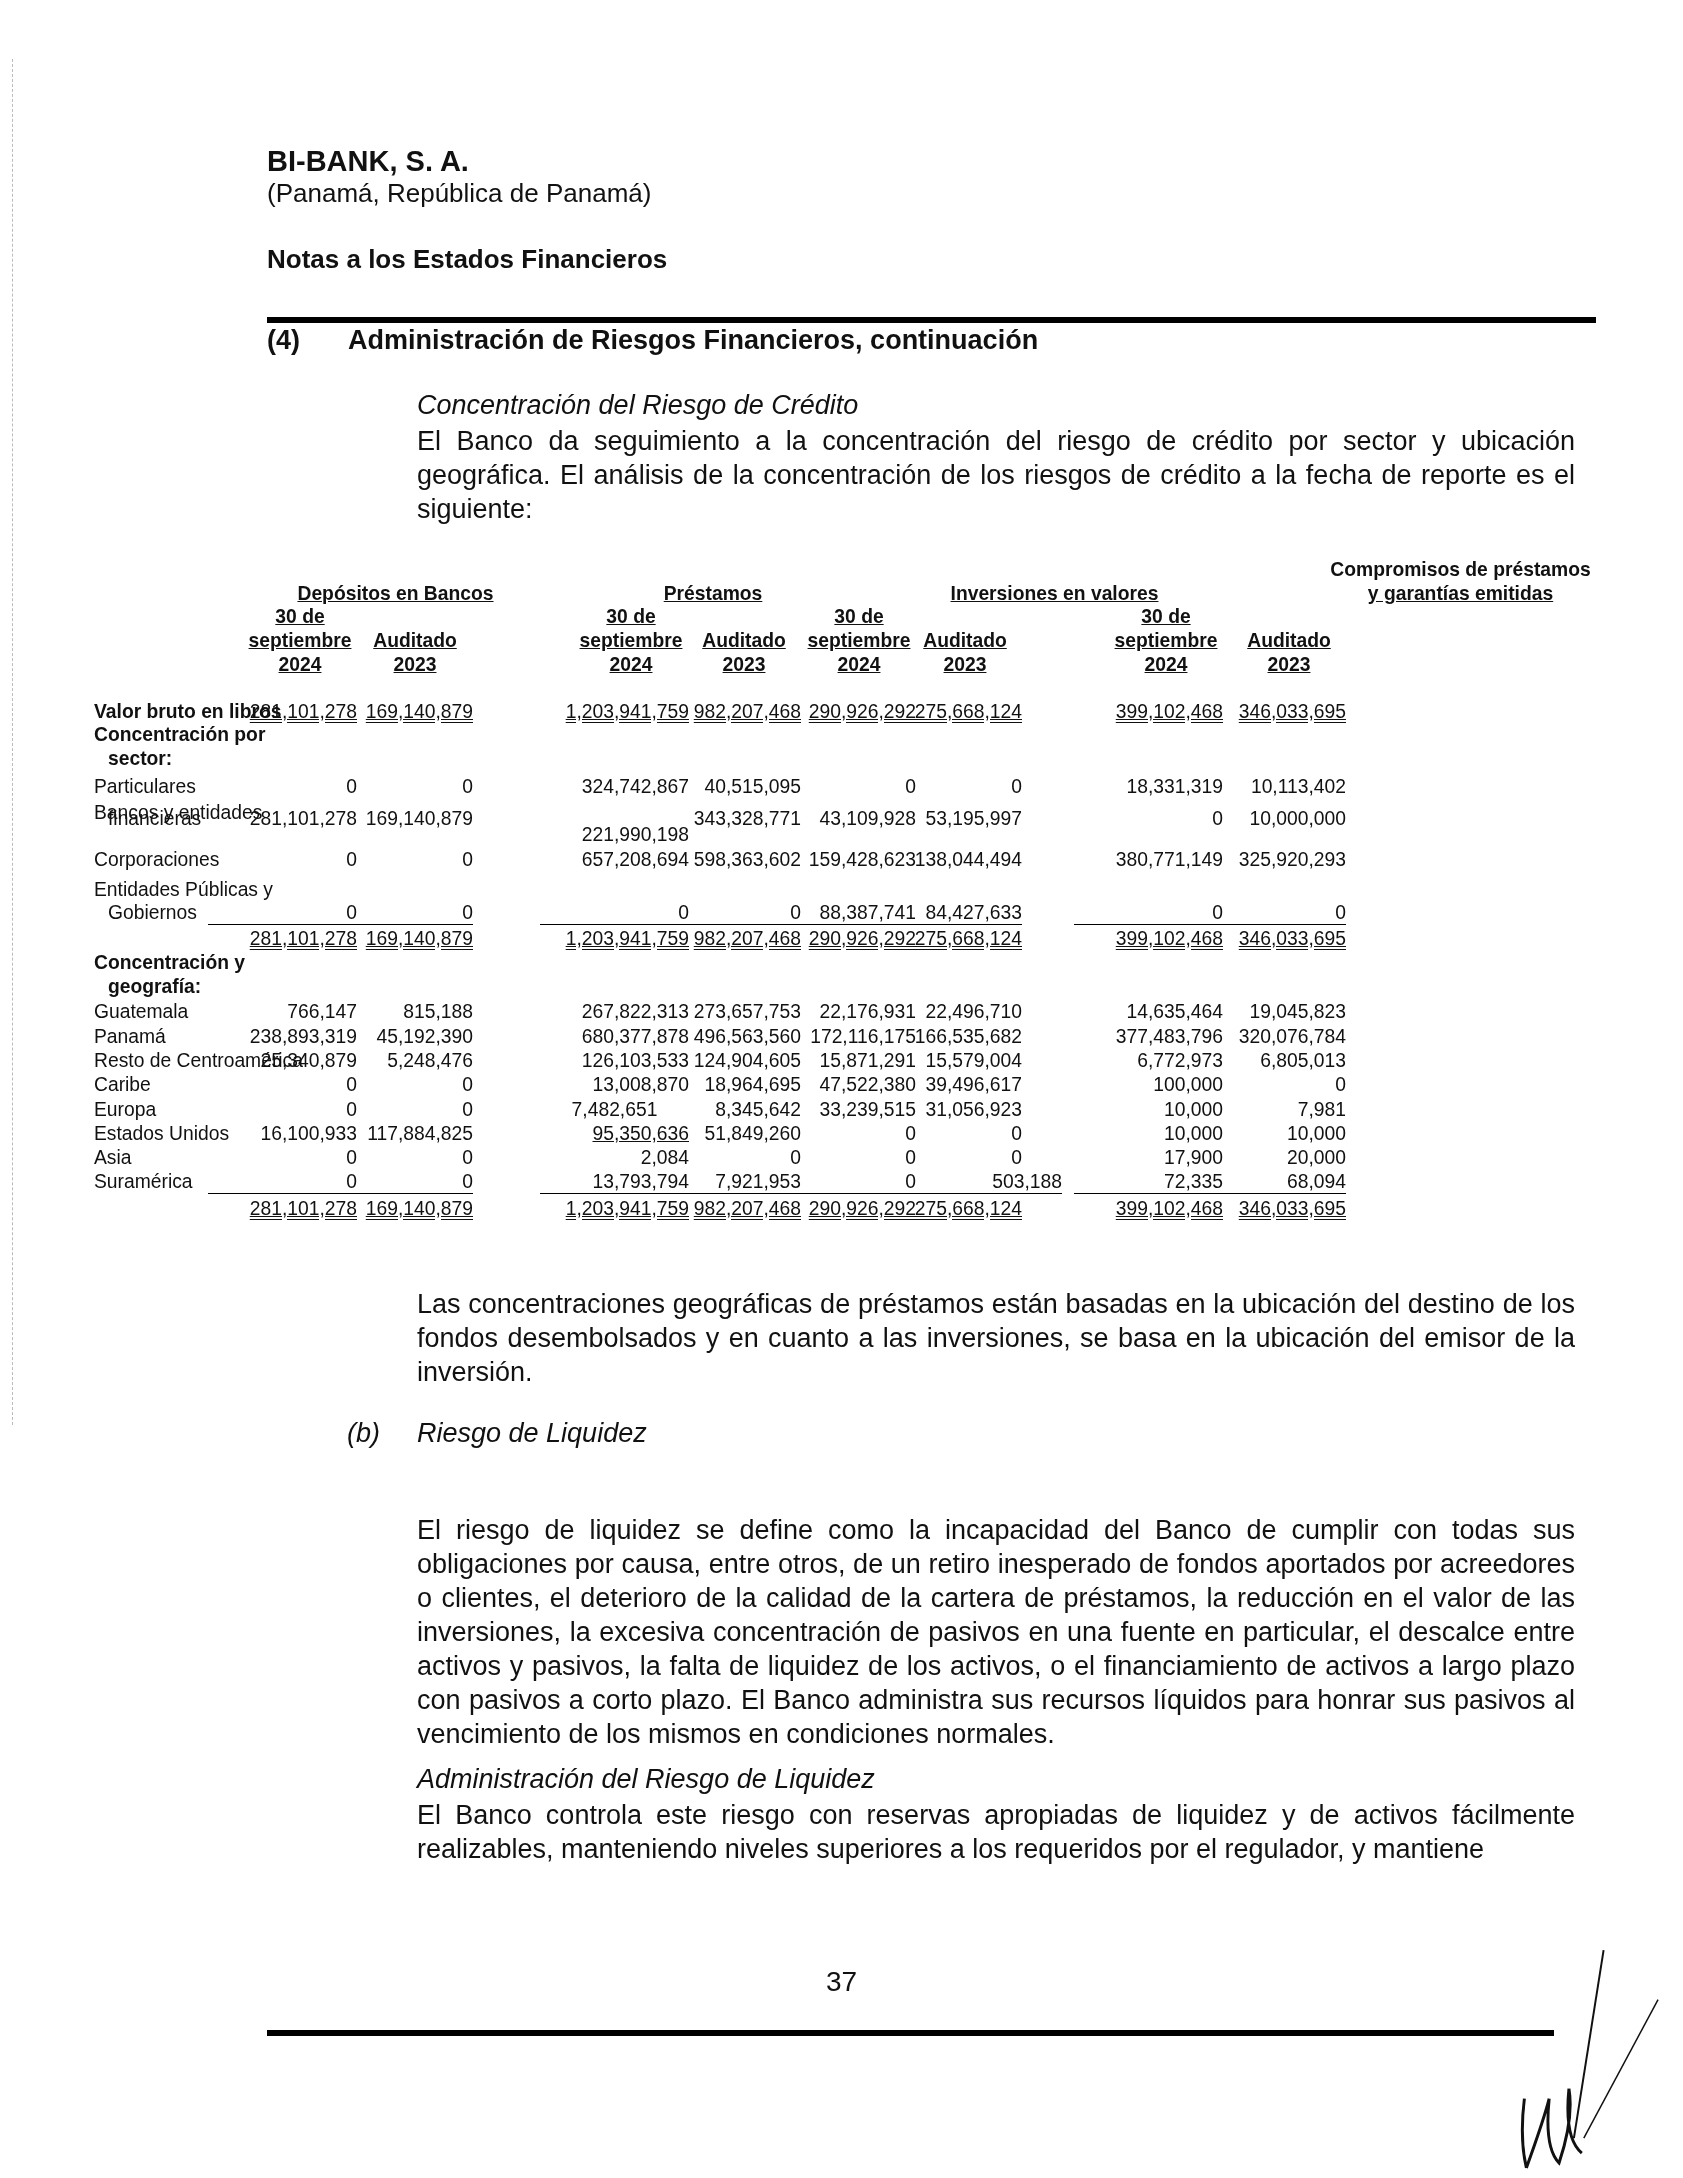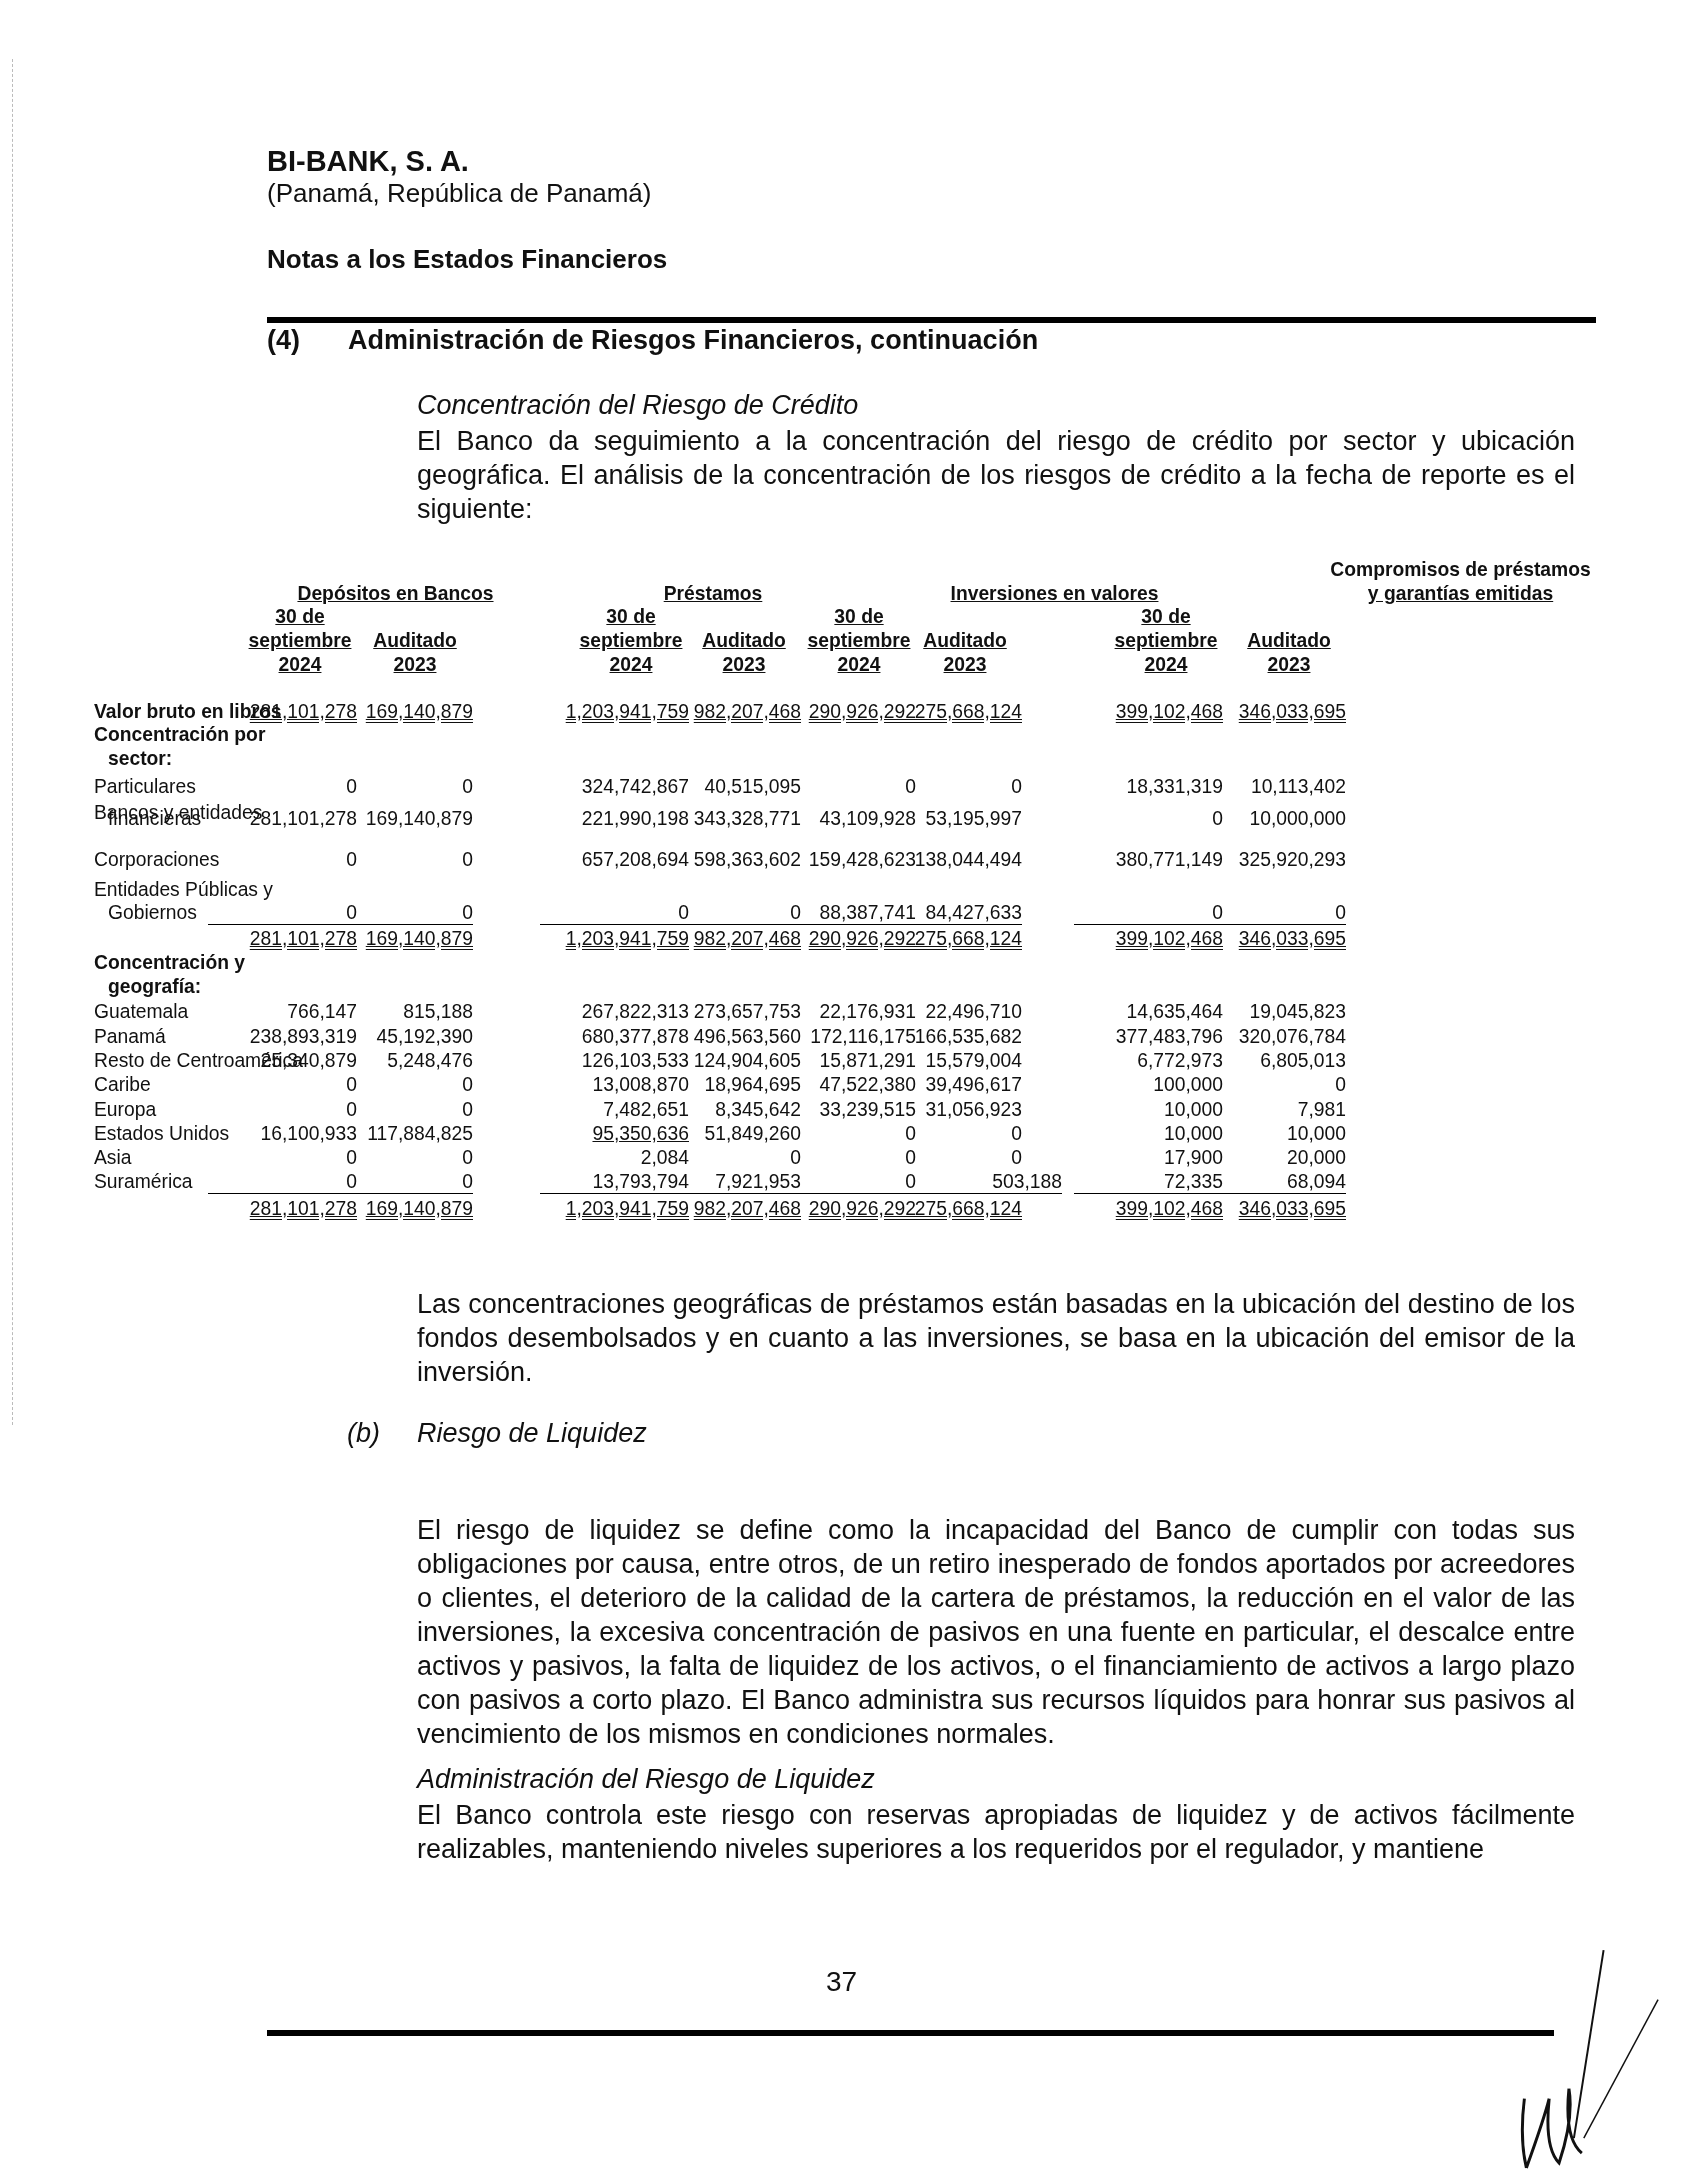--- a/index.html
+++ b/index.html
@@ -132,21 +132,21 @@
         <span class="v" style="left: 980px; width: 149px;">18,331,319</span>
         <span class="v" style="left: 1103px; width: 149px;">10,113,402</span>
       </div>
       <div class="row" style="top: 248px;">
         <span class="lbl">Bancos y entidades</span>
       </div>
       <div class="row" style="top: 254px;">
         <span class="lbl indent">financieras</span>
         <span class="v" style="left: 114px; width: 149px;">281,101,278</span>
         <span class="v" style="left: 230px; width: 149px;">169,140,879</span>
-        <span class="v" style="left: 446px; width: 149px;">221,990,198</span>
+        <span class="v" style="left: 446px; width: 149px; margin-top: 16px;">221,990,198</span>
         <span class="v" style="left: 558px; width: 149px;">343,328,771</span>
         <span class="v" style="left: 673px; width: 149px;">43,109,928</span>
         <span class="v" style="left: 779px; width: 149px;">53,195,997</span>
         <span class="v" style="left: 980px; width: 149px;">0</span>
         <span class="v" style="left: 1103px; width: 149px;">10,000,000</span>
       </div>
       <div class="row" style="top: 295px;">
         <span class="lbl">Corporaciones</span>
         <span class="v" style="left: 114px; width: 149px;">0</span>
         <span class="v" style="left: 230px; width: 149px;">0</span>
@@ -228,21 +228,21 @@
         <span class="v" style="left: 558px; width: 149px;">18,964,695</span>
         <span class="v" style="left: 673px; width: 149px;">47,522,380</span>
         <span class="v" style="left: 779px; width: 149px;">39,496,617</span>
         <span class="v" style="left: 980px; width: 149px;">100,000</span>
         <span class="v" style="left: 1103px; width: 149px;">0</span>
       </div>
       <div class="row" style="top: 545px;">
         <span class="lbl">Europa</span>
         <span class="v" style="left: 114px; width: 149px;">0</span>
         <span class="v" style="left: 230px; width: 149px;">0</span>
-        <span class="v" style="left: 446px; width: 149px;">7,482,651</span>
+        <span class="v" style="left: 446px; width: 149px; text-align: center;">7,482,651</span>
         <span class="v" style="left: 558px; width: 149px;">8,345,642</span>
         <span class="v" style="left: 673px; width: 149px;">33,239,515</span>
         <span class="v" style="left: 779px; width: 149px;">31,056,923</span>
         <span class="v" style="left: 980px; width: 149px;">10,000</span>
         <span class="v" style="left: 1103px; width: 149px;">7,981</span>
       </div>
       <div class="row" style="top: 569px;">
         <span class="lbl">Estados Unidos</span>
         <span class="v" style="left: 114px; width: 149px;">16,100,933</span>
         <span class="v" style="left: 230px; width: 149px;">117,884,825</span>

